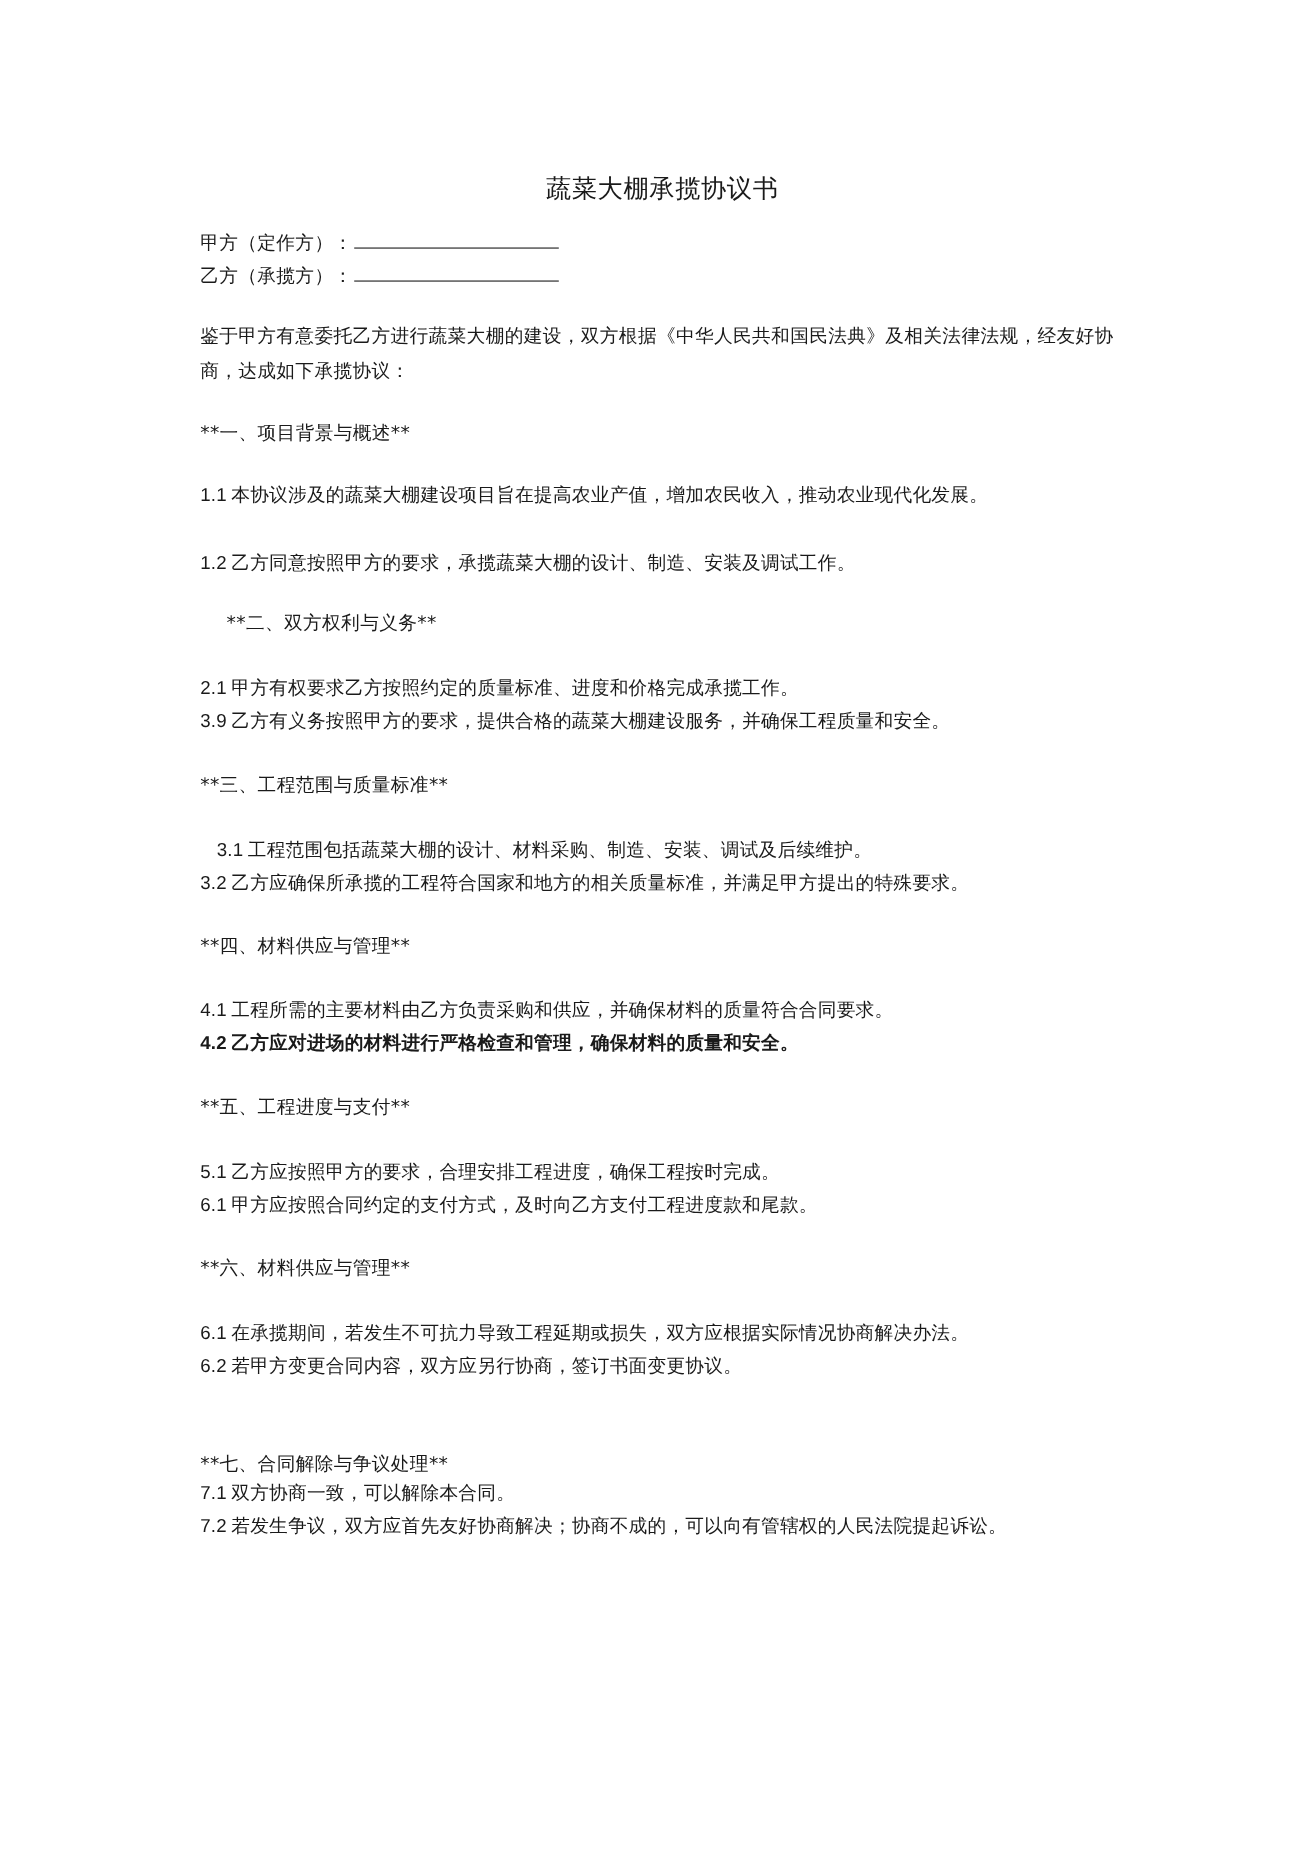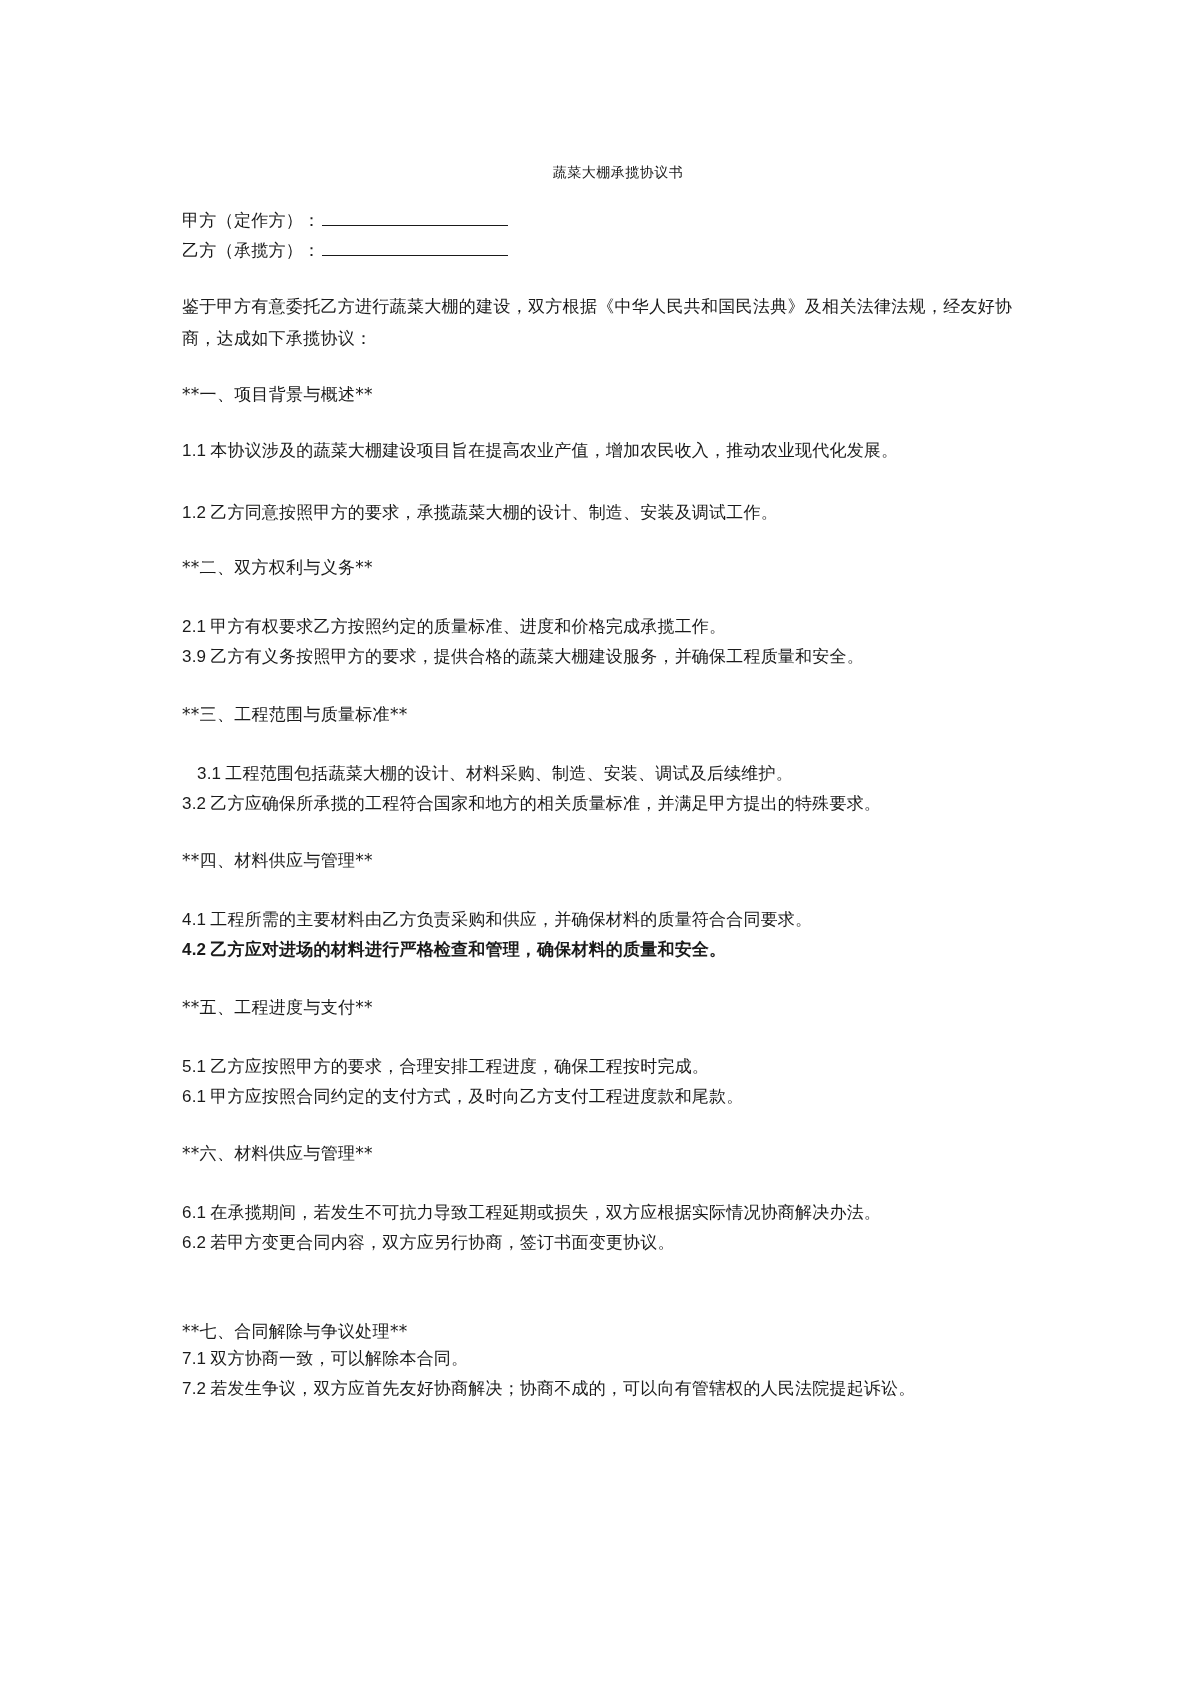--- a/index.html
+++ b/index.html
@@ -17,24 +17,24 @@
     }
     .page {
       position: absolute;
       left: 182px;
       top: 0;
       width: 840px;
     }
     .title {
       position: absolute;
       top: 160px;
-      left: 16px;
+      left: 0;
       width: 840px;
       text-align: center;
-      font-size: 14px;
+      font-size: 23px;
       line-height: 24px;
       letter-spacing: 0.5px;
     }
     .line {
       position: absolute;
       left: 0;
       font-size: 17px;
       line-height: 24px;
       white-space: nowrap;
       letter-spacing: 0.3px;
@@ -93,21 +93,21 @@
   <div class="para" style="top:290px;">鉴于甲方有意委托乙方进行蔬菜大棚的建设，双方根据《中华人民共和国民法典》及相关法律法规，经友好协商，达成如下承揽协议：</div>
 
   <div class="heading" style="top:382px;">**一、项目背景与概述**</div>
   <div class="clause" style="top:434px;">
     <span class="num">1.1</span><span>本协议涉及的蔬菜大棚建设项目旨在提高农业产值，增加农民收入，推动农业现代化发展。</span>
   </div>
   <div class="clause" style="top:496px;">
     <span class="num">1.2</span><span>乙方同意按照甲方的要求，承揽蔬菜大棚的设计、制造、安装及调试工作。</span>
   </div>
 
-  <div class="heading" style="top:555px;">**二、双方权利与义务**</div>
+  <div class="heading" style="top:555px;margin-left:24px;">**二、双方权利与义务**</div>
   <div class="clause" style="top:610px;">
     <span class="num">2.1</span><span>甲方有权要求乙方按照约定的质量标准、进度和价格完成承揽工作。</span>
   </div>
   <div class="clause" style="top:640px;">
     <span class="num">3.9</span><span>乙方有义务按照甲方的要求，提供合格的蔬菜大棚建设服务，并确保工程质量和安全。</span>
   </div>
 
   <div class="heading" style="top:702px;">**三、工程范围与质量标准**</div>
   <div class="clause" style="top:757px;margin-left:15px;">
     <span class="num">3.1</span><span>工程范围包括蔬菜大棚的设计、材料采购、制造、安装、调试及后续维护。</span>

